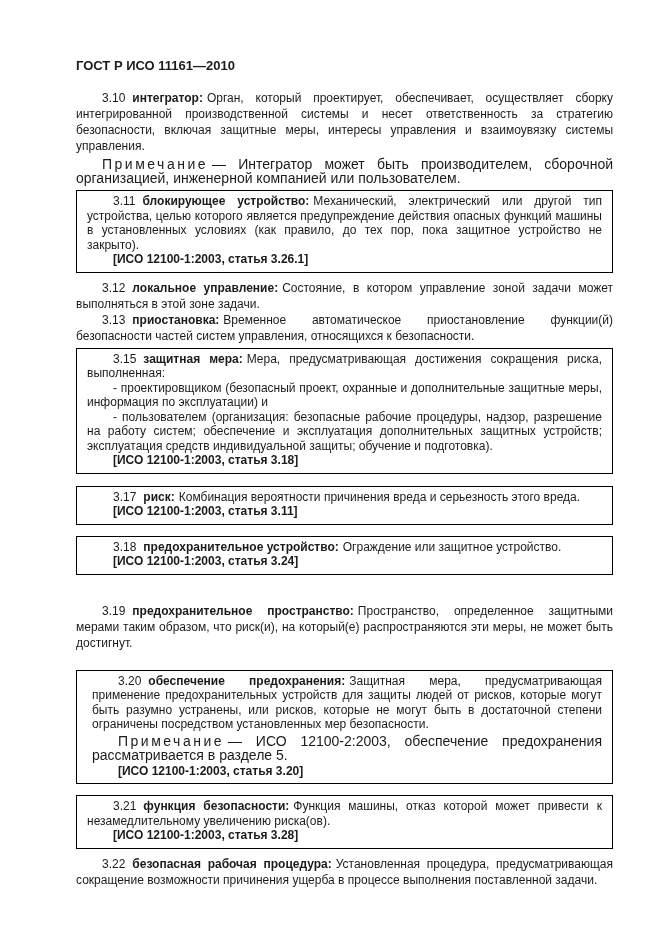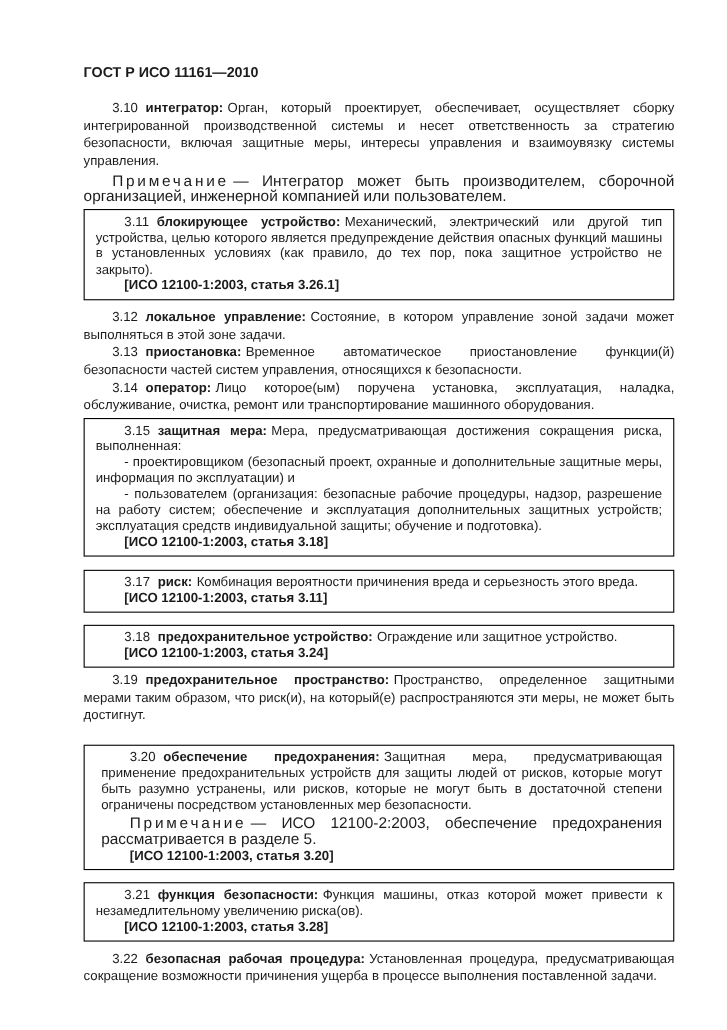--- a/index.html
+++ b/index.html
@@ -49,21 +49,21 @@
   .cite {
     text-align: left;
     text-indent: 26px;
     font-weight: bold;
   }
   .mt-first { margin-top: 16px; }
   .box-311 { margin-top: 5px; margin-bottom: 7px; }
   .box-315 { margin-top: 4px; margin-bottom: 12px; }
   .box-316 { margin-bottom: 9px; }
   .box-317 { margin-bottom: 11px; }
-  .box-318 { margin-bottom: 3px; }
+  .box-318 { margin-bottom: 28px; }
   .box-320 { margin-top: 19px; margin-bottom: 11px; padding-left: 15px; }
   .box-321 { margin-bottom: 7px; }
 </style>
 </head>
 <body>
 
 <div class="page">
 
   <p class="doc-header">ГОСТ Р ИСО 11161—2010</p>
 
@@ -79,23 +79,20 @@
       <span class="num">3.11</span><span class="term">блокирующее устройство:</span><span>Механический, электрический или другой тип устройства, целью которого является предупреждение действия опасных функций машины в установленных условиях (как правило, до тех пор, пока защитное устройство не закрыто).</span>
     </p>
     <p class="cite">[ИСО 12100-1:2003, статья 3.26.1]</p>
   </div>
 
   <p class="def">
     <span class="num">3.12</span><span class="term">локальное управление:</span><span>Состояние, в котором управление зоной задачи может выполняться в этой зоне задачи.</span>
   </p>
   <p class="def">
     <span class="num">3.13</span><span class="term">приостановка:</span><span>Временное автоматическое приостановление функции(й) безопасности частей систем управления, относящихся к безопасности.</span>
-  </p>
-  <p class="def">
-    <span class="num">3.14</span><span class="term">оператор:</span><span>Лицо которое(ым) поручена установка, эксплуатация, наладка, обслуживание, очистка, ремонт или транспортирование машинного оборудования.</span>
   </p>
 
   <div class="box box-315">
     <p class="def">
       <span class="num">3.15</span><span class="term">защитная мера:</span><span>Мера, предусматривающая достижения сокращения риска, выполненная:</span>
     </p>
     <p class="def">- проектировщиком (безопасный проект, охранные и дополнительные защитные меры, информация по эксплуатации) и</p>
     <p class="def">- пользователем (организация: безопасные рабочие процедуры, надзор, разрешение на работу систем; обеспечение и эксплуатация дополнительных защитных устройств; эксплуатация средств индивидуальной защиты; обучение и подготовка).</p>
     <p class="cite">[ИСО 12100-1:2003, статья 3.18]</p>
   </div>

